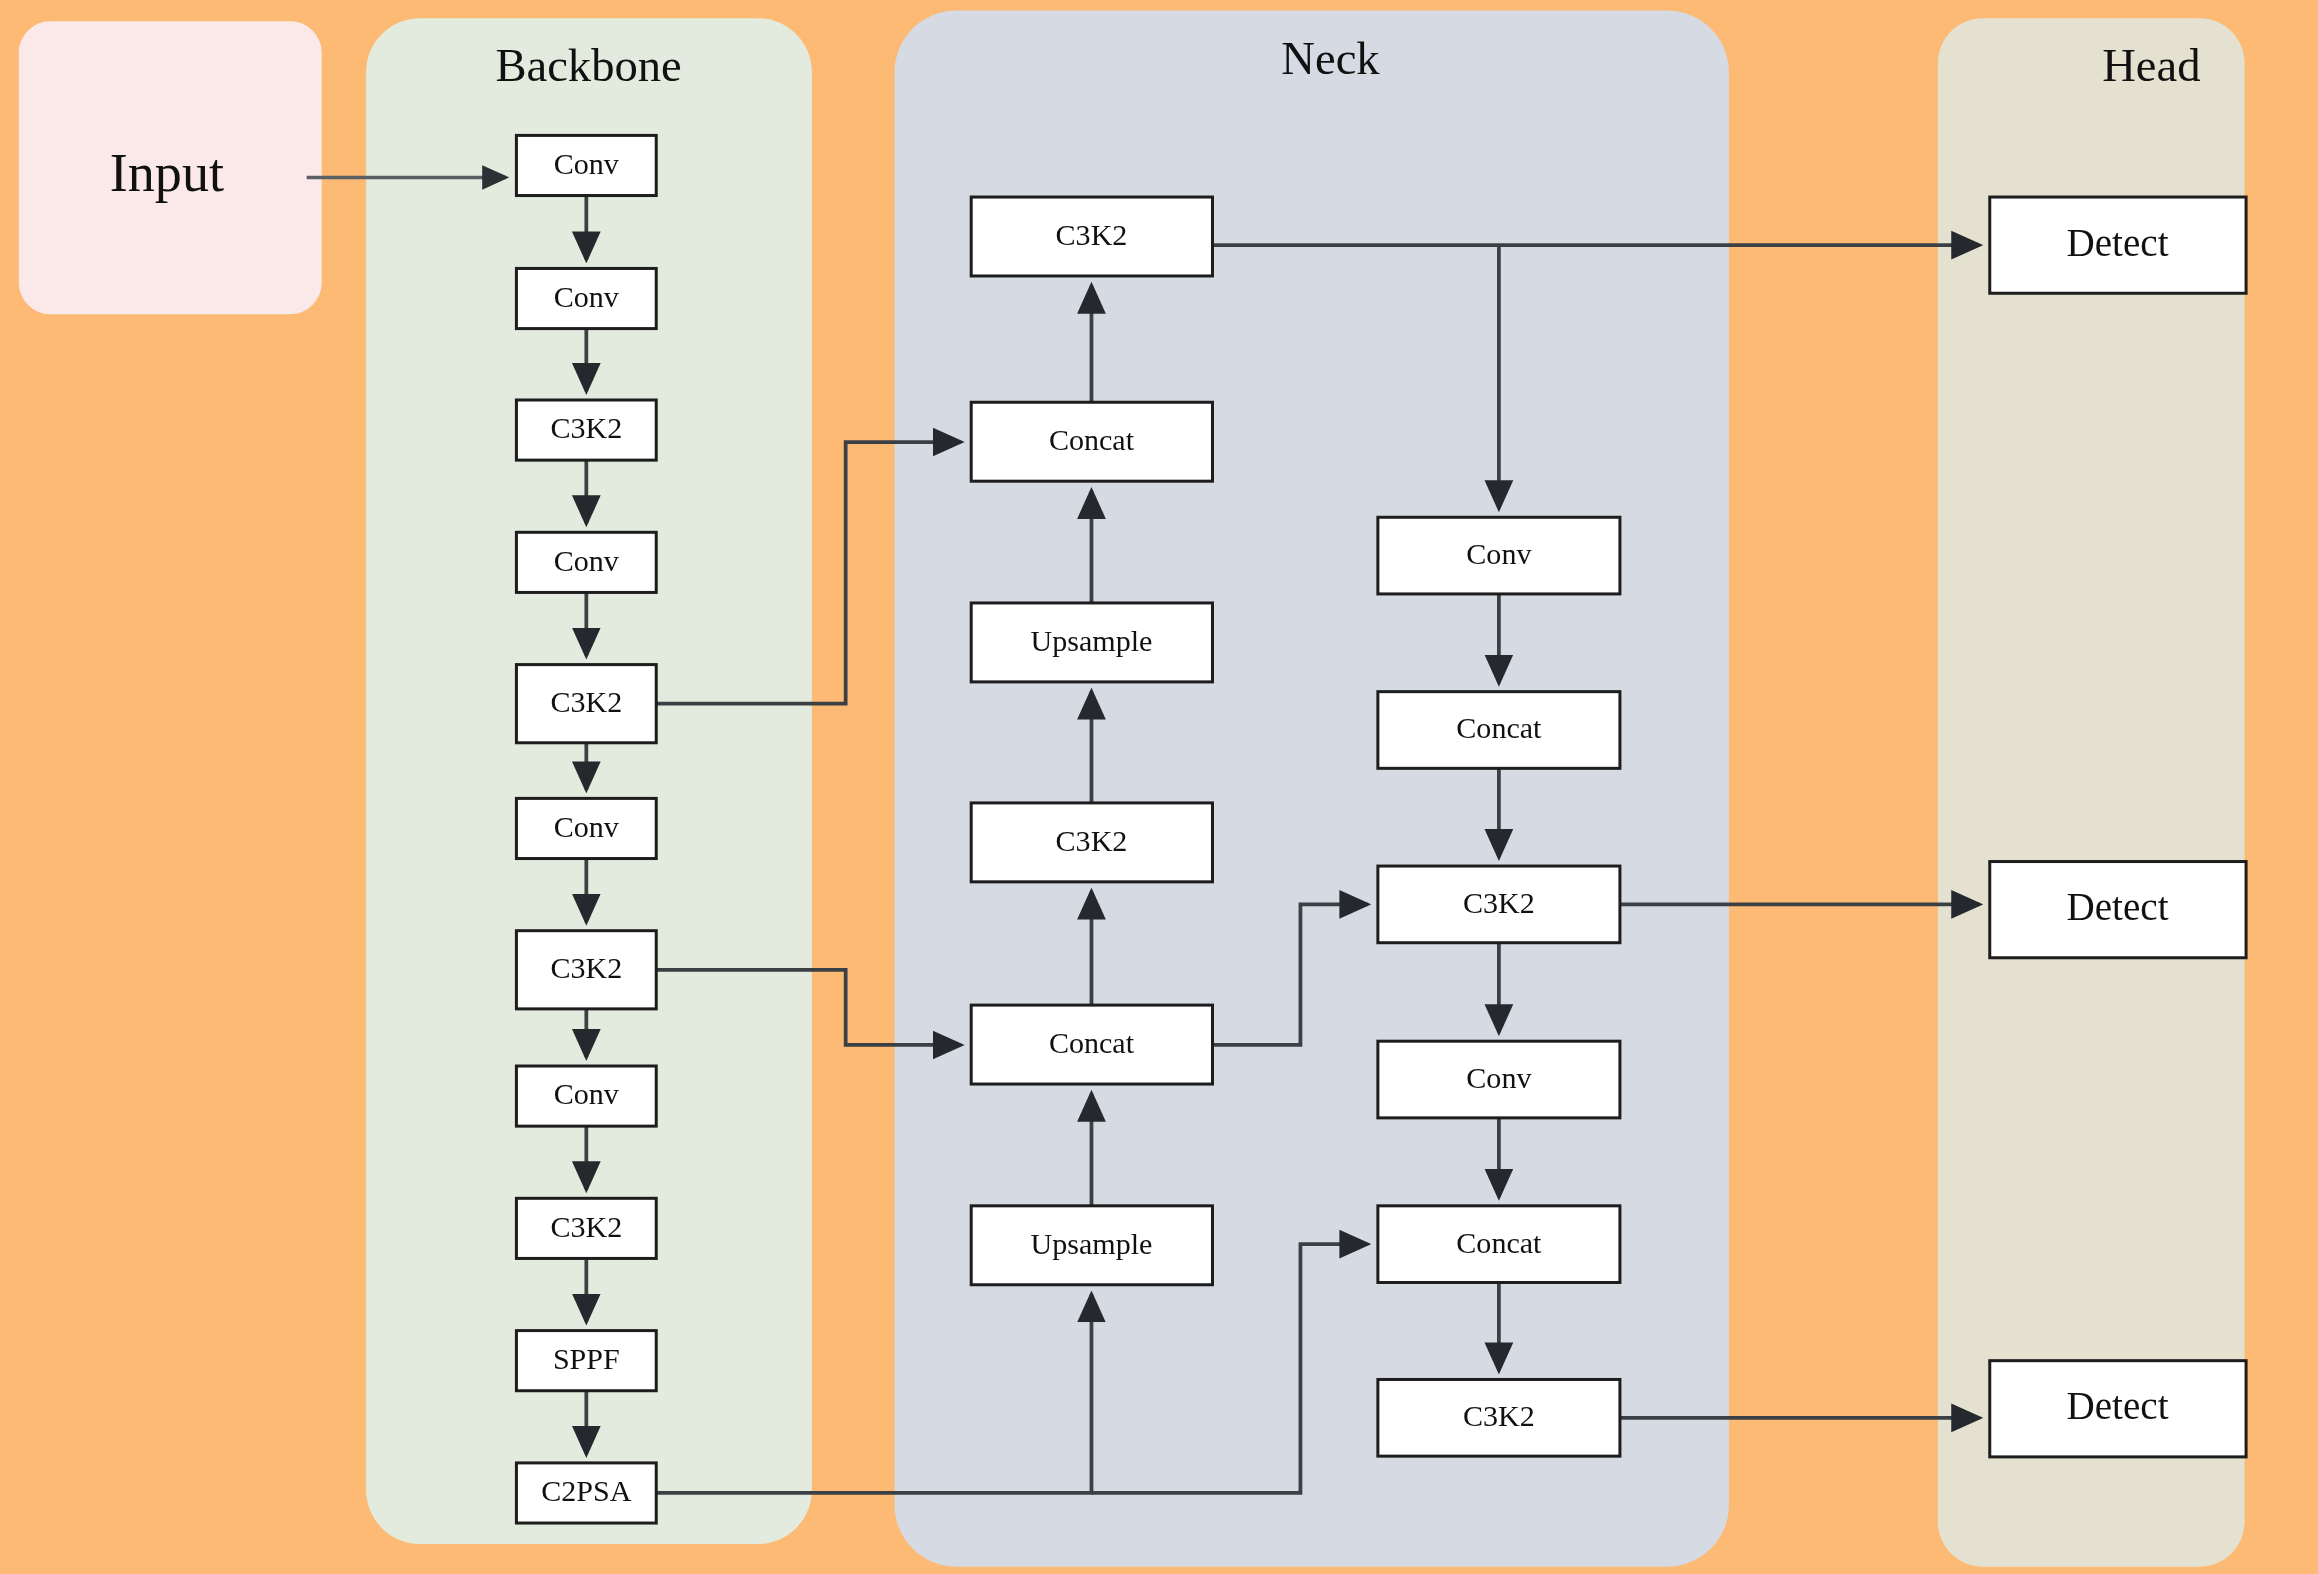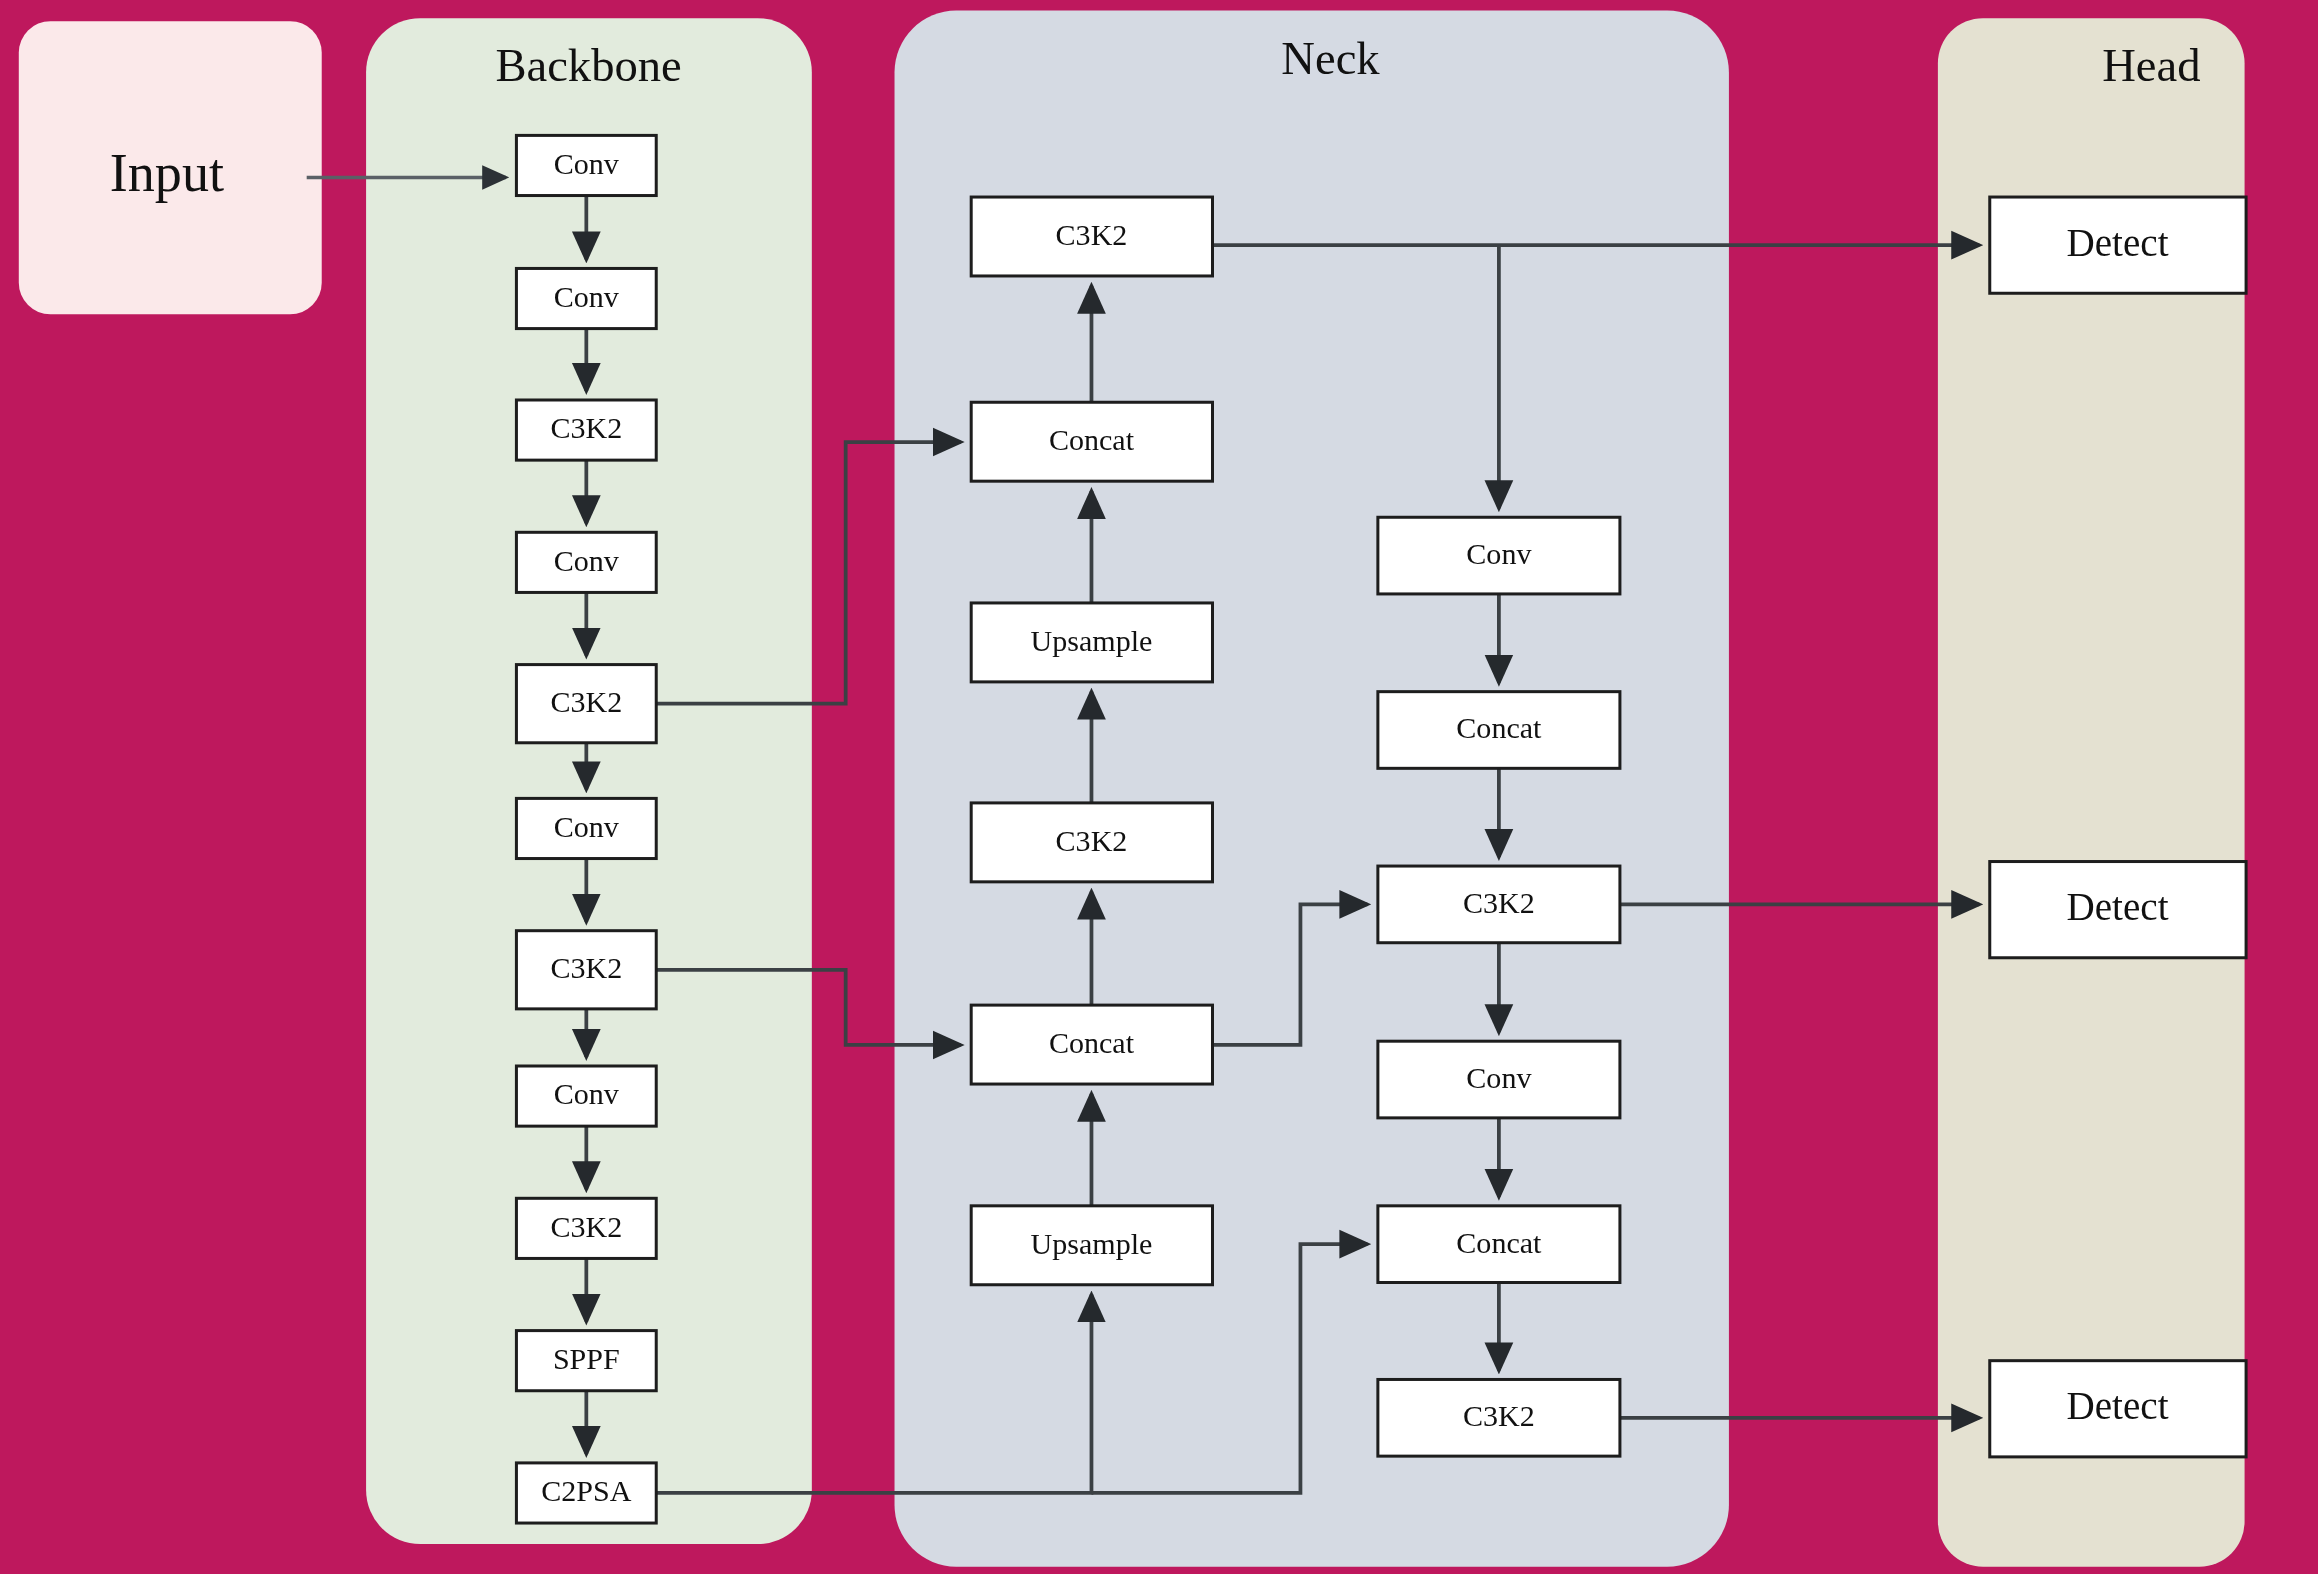--- a/index.html
+++ b/index.html
@@ -1,17 +1,17 @@
 <!DOCTYPE html>
 <html style="font-size:12px"><head>
 <meta charset="utf-8">
 <style>
   html,body{margin:0;padding:0;background:#ffffff;}
   body{width:2319px;height:1575px;overflow:hidden;font-family:"Liberation Serif",serif;}
-  #stage{position:relative;width:2319px;height:1575px;background:#be185d;}
+  #stage{position:relative;width:2319px;height:1575px;background:#fdba74;}
   #stage svg{position:absolute;left:0;top:0;}
   .panel-title{font-family:"Liberation Serif",serif;font-size:62px;fill:#111;text-anchor:middle;dominant-baseline:middle;}
   .node-label{font-family:"Liberation Serif",serif;font-size:40px;fill:#111;text-anchor:middle;dominant-baseline:middle;}
   .node-label.lg{font-size:52px;}
   .node-label.xl{font-size:72px;}
   .nodebox{fill:#ffffff;stroke:#1d1d1d;stroke-width:4;}
   .edge{fill:none;stroke:#3b4044;stroke-width:5;stroke-linejoin:miter;stroke-linecap:butt;}
   .edge-thin{fill:none;stroke:#5a6066;stroke-width:4.5;}
 </style>
 </head>

